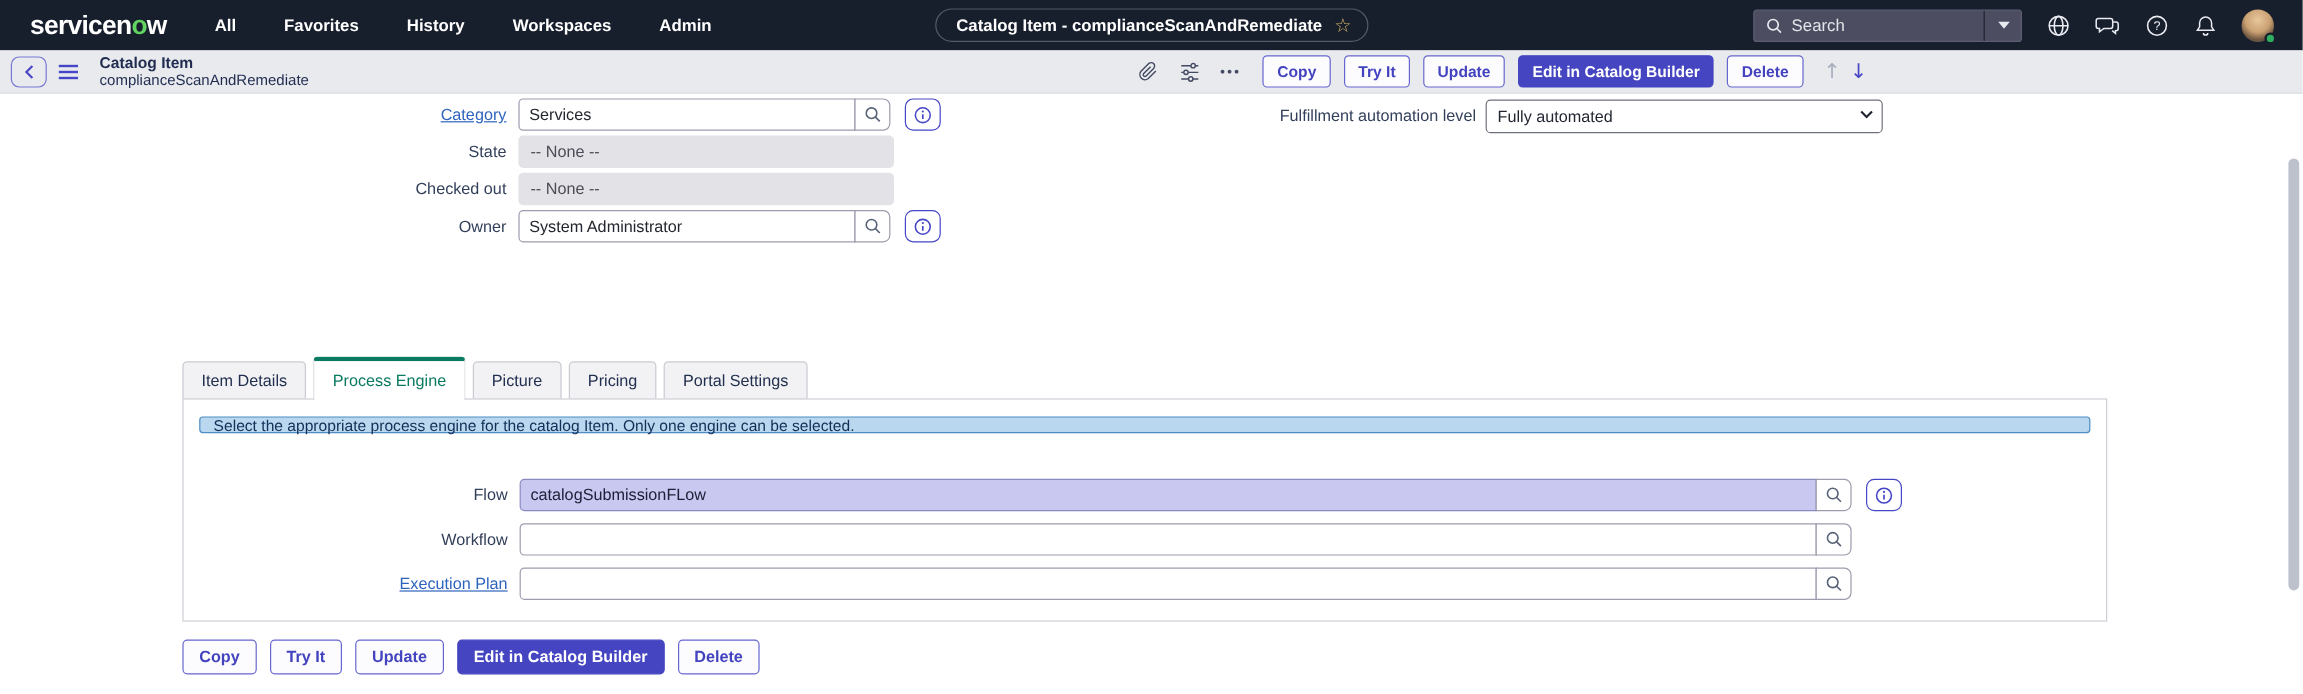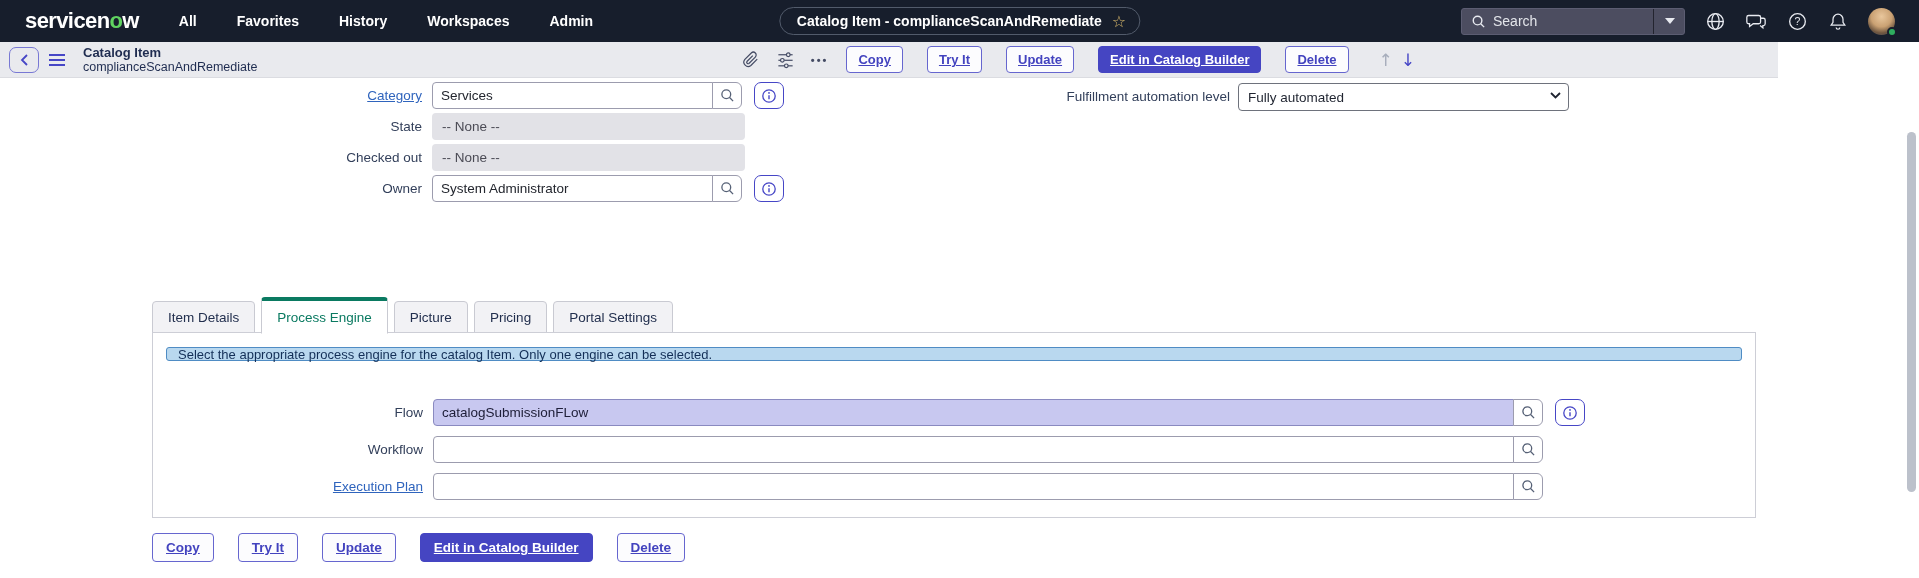--- a/index.html
+++ b/index.html
@@ -34,40 +34,40 @@
   .search-caret { width:31px; height:100%; border-left:1px solid #23242f;
     display:flex; align-items:center; justify-content:center; cursor:pointer; }
   .nav-icon { width:22px; height:22px; color:#e8eaf0; display:flex;
     align-items:center; justify-content:center; cursor:pointer; }
   .avatar { width:27px; height:27px; border-radius:50%; position:relative; cursor:pointer;
     background:radial-gradient(circle at 50% 32%, #e9c79d 0%, #caa173 45%, #6e5640 72%, #434d63 100%); }
   .avatar .status { position:absolute; right:-2px; bottom:-2px; width:10px; height:10px;
     border-radius:50%; background:#2fae5f; border:2px solid #171e2c; }
 
   
-  .toolbar { position:absolute; top:42px; left:0; width:1778px; height:36px;
+  .toolbar { position:absolute; top:42px; left:0; width:1919px; height:36px;
     background:#e9eaee; border-bottom:1px solid #dbdce1; }
   .back-btn { position:absolute; left:9px; top:5px; width:30px; height:26px;
     border:1px solid #7878d4; border-radius:7px; background:#e9eaee;
     color:#4646c6; display:flex; align-items:center; justify-content:center; cursor:pointer; }
   .hamburger { position:absolute; left:49px; top:12px; width:16px; height:2px;
     background:#4646c6; box-shadow:0 5px 0 #4646c6, 0 10px 0 #4646c6; cursor:pointer; }
   .tb-title { position:absolute; left:83px; top:3px; color:#1f2c50; line-height:15px; }
   .tb-title .l1 { font-size:13px; font-weight:700; }
   .tb-title .l2 { font-size:12.5px; }
   .tb-right { position:absolute; top:4px; right:363px; display:flex;
     align-items:center; }
   .tb-icon { color:#434a63; width:20px; height:20px; display:flex; align-items:center;
     justify-content:center; margin-right:15px; cursor:pointer; }
   .tb-dots { color:#434a63; font-size:11px; letter-spacing:2px; margin-right:18px;
     cursor:pointer; font-weight:bold; }
   .btn { height:27px; padding:0 11px; border:1px solid #6666cf; border-radius:4px;
     background:#fcfcfe; color:#4343bf; font-weight:700; font-size:13px;
-    display:flex; align-items:center; cursor:pointer; margin-right:24px;
-    white-space:nowrap; font-family:inherit;text-decoration:underline; }
+    display:flex; align-items:center; cursor:pointer; margin-right:11px;
+    white-space:nowrap; font-family:inherit; }
   .btn.primary { background:#4545c2; border-color:#4545c2; color:#fff; }
   .arrow { font-family:"DejaVu Sans",sans-serif; font-size:17px; cursor:pointer; }
   .arrow.up { color:#a7aebc; margin:0 8px 0 6px; }
   .arrow.down { color:#4646c6; }
 
   
   .content { position:absolute; top:79px; left:0; width:1919px; height:499px; background:#fff; }
   .frow { position:absolute; left:0; height:27px; display:flex; align-items:center; }
   .flabel { width:422px; text-align:right; font-size:13.5px; color:#323f5a;
     flex:0 0 422px; }

